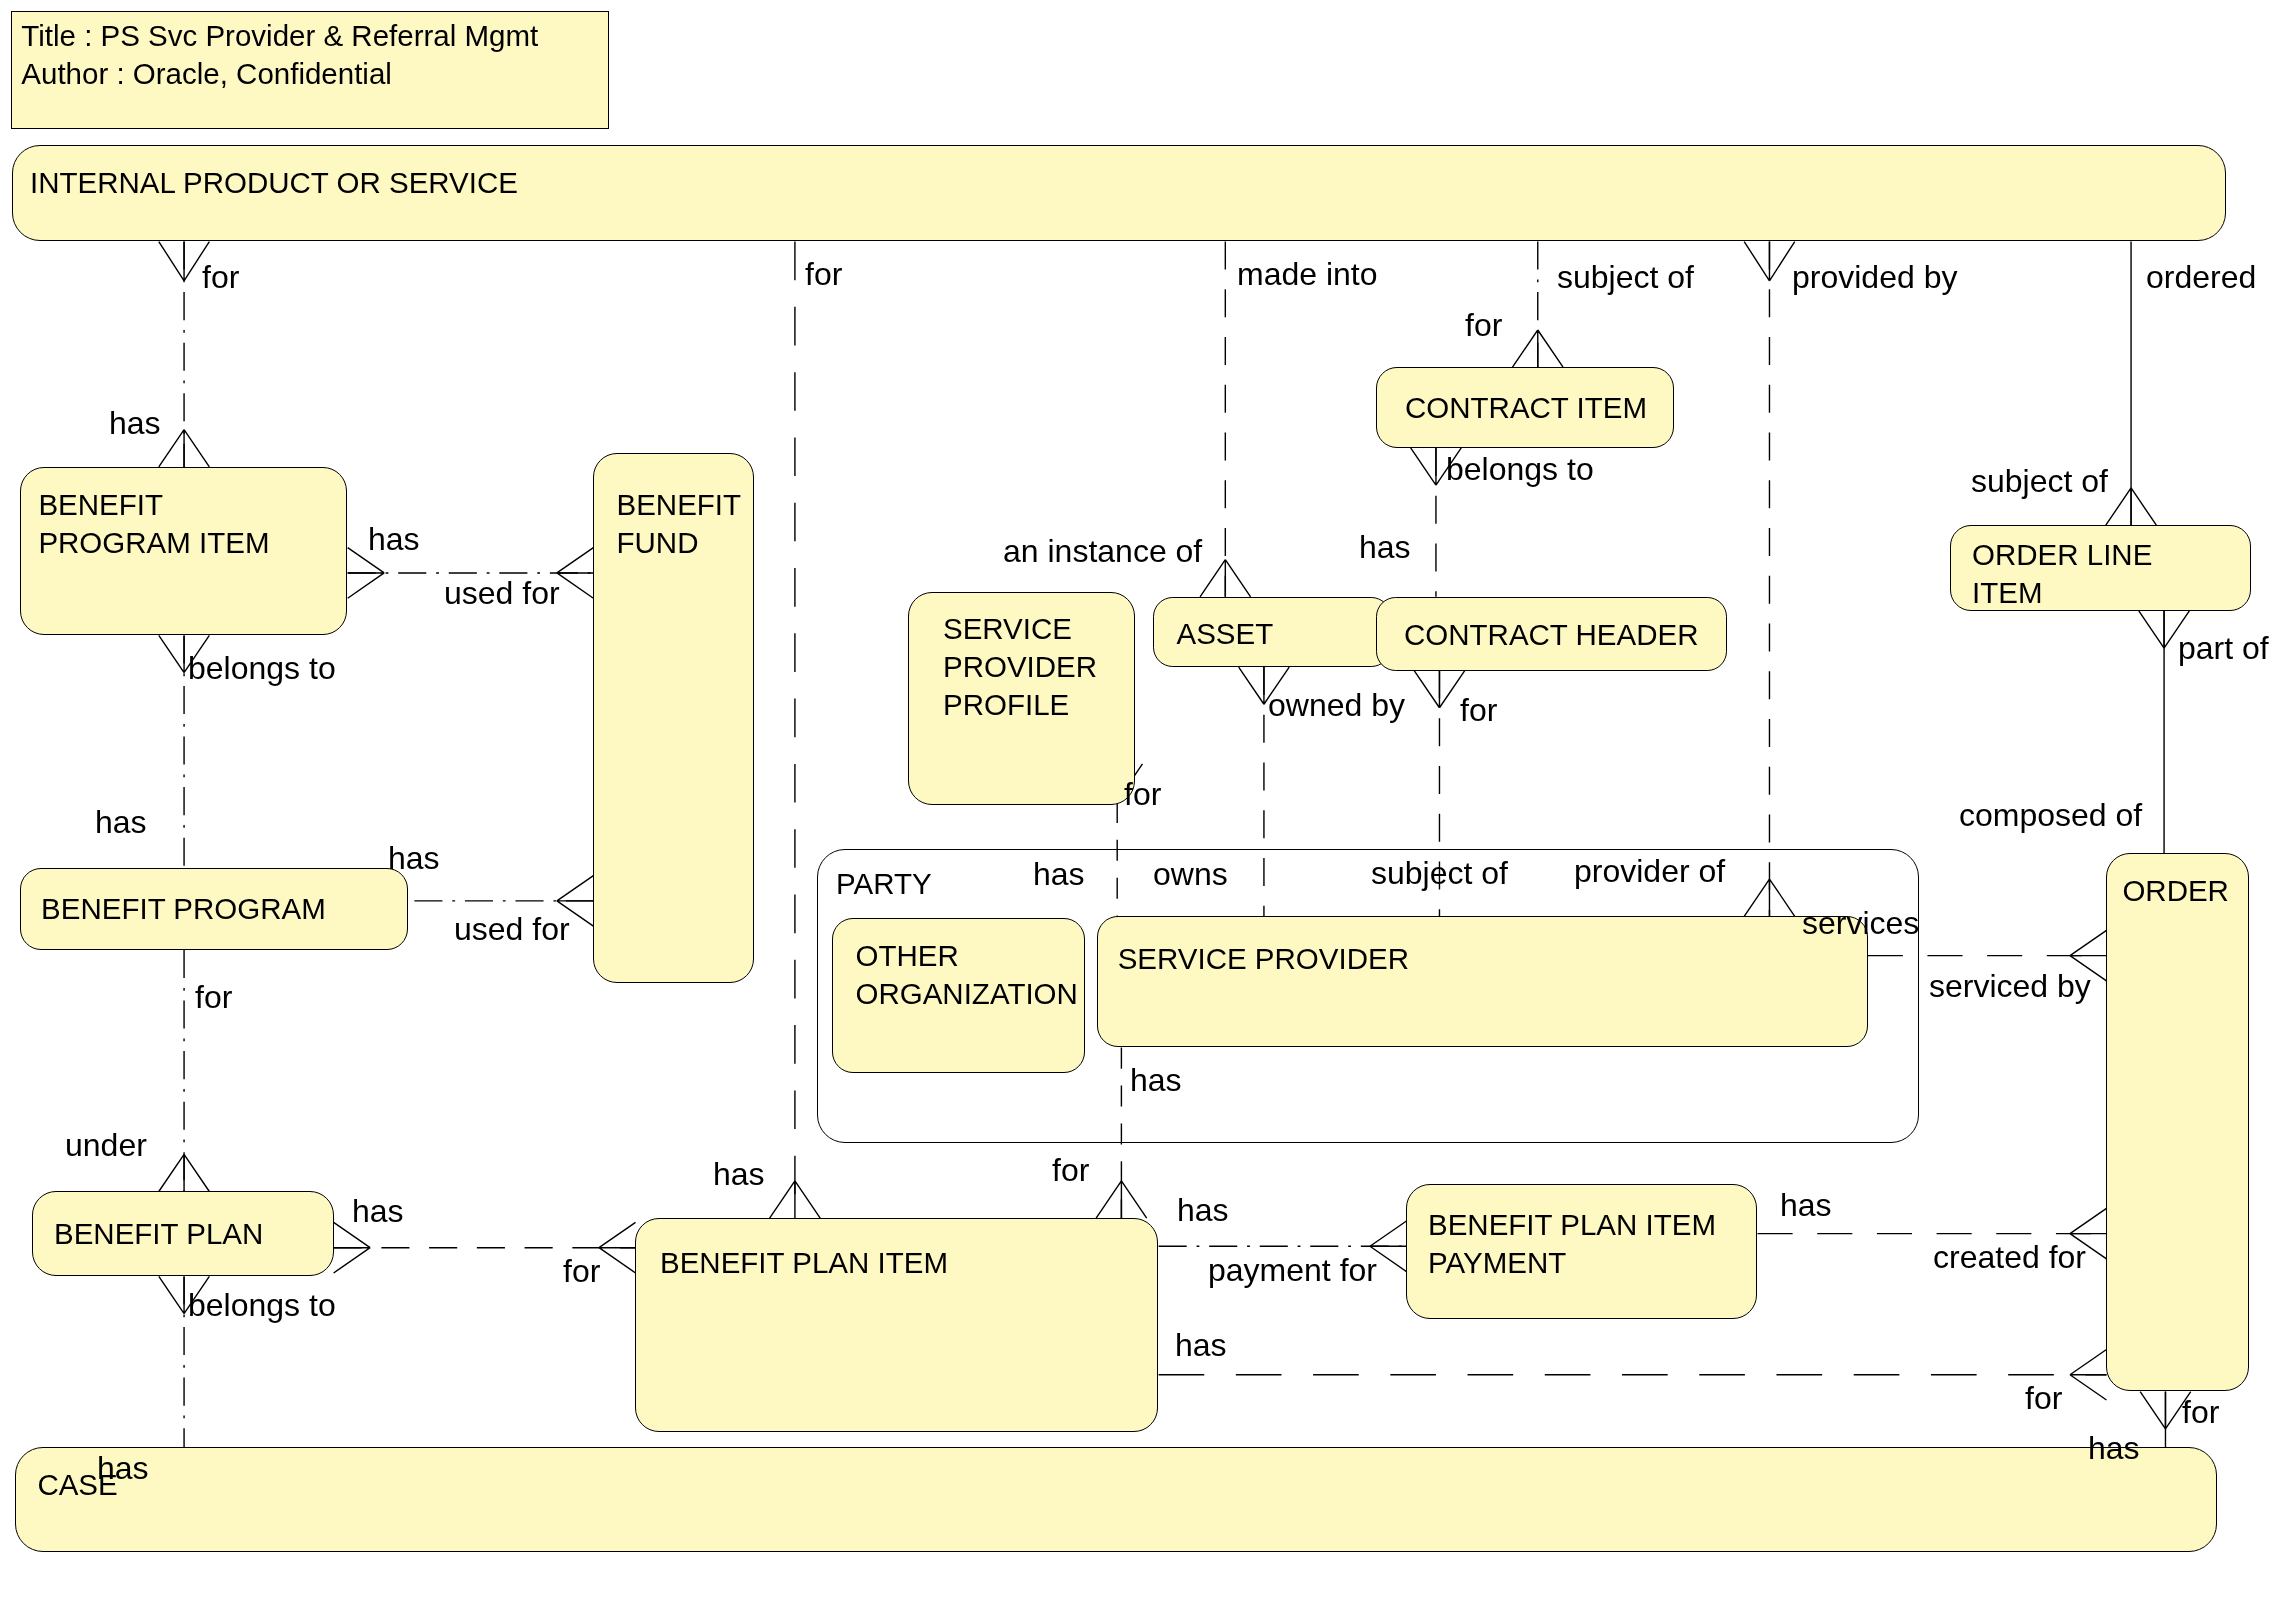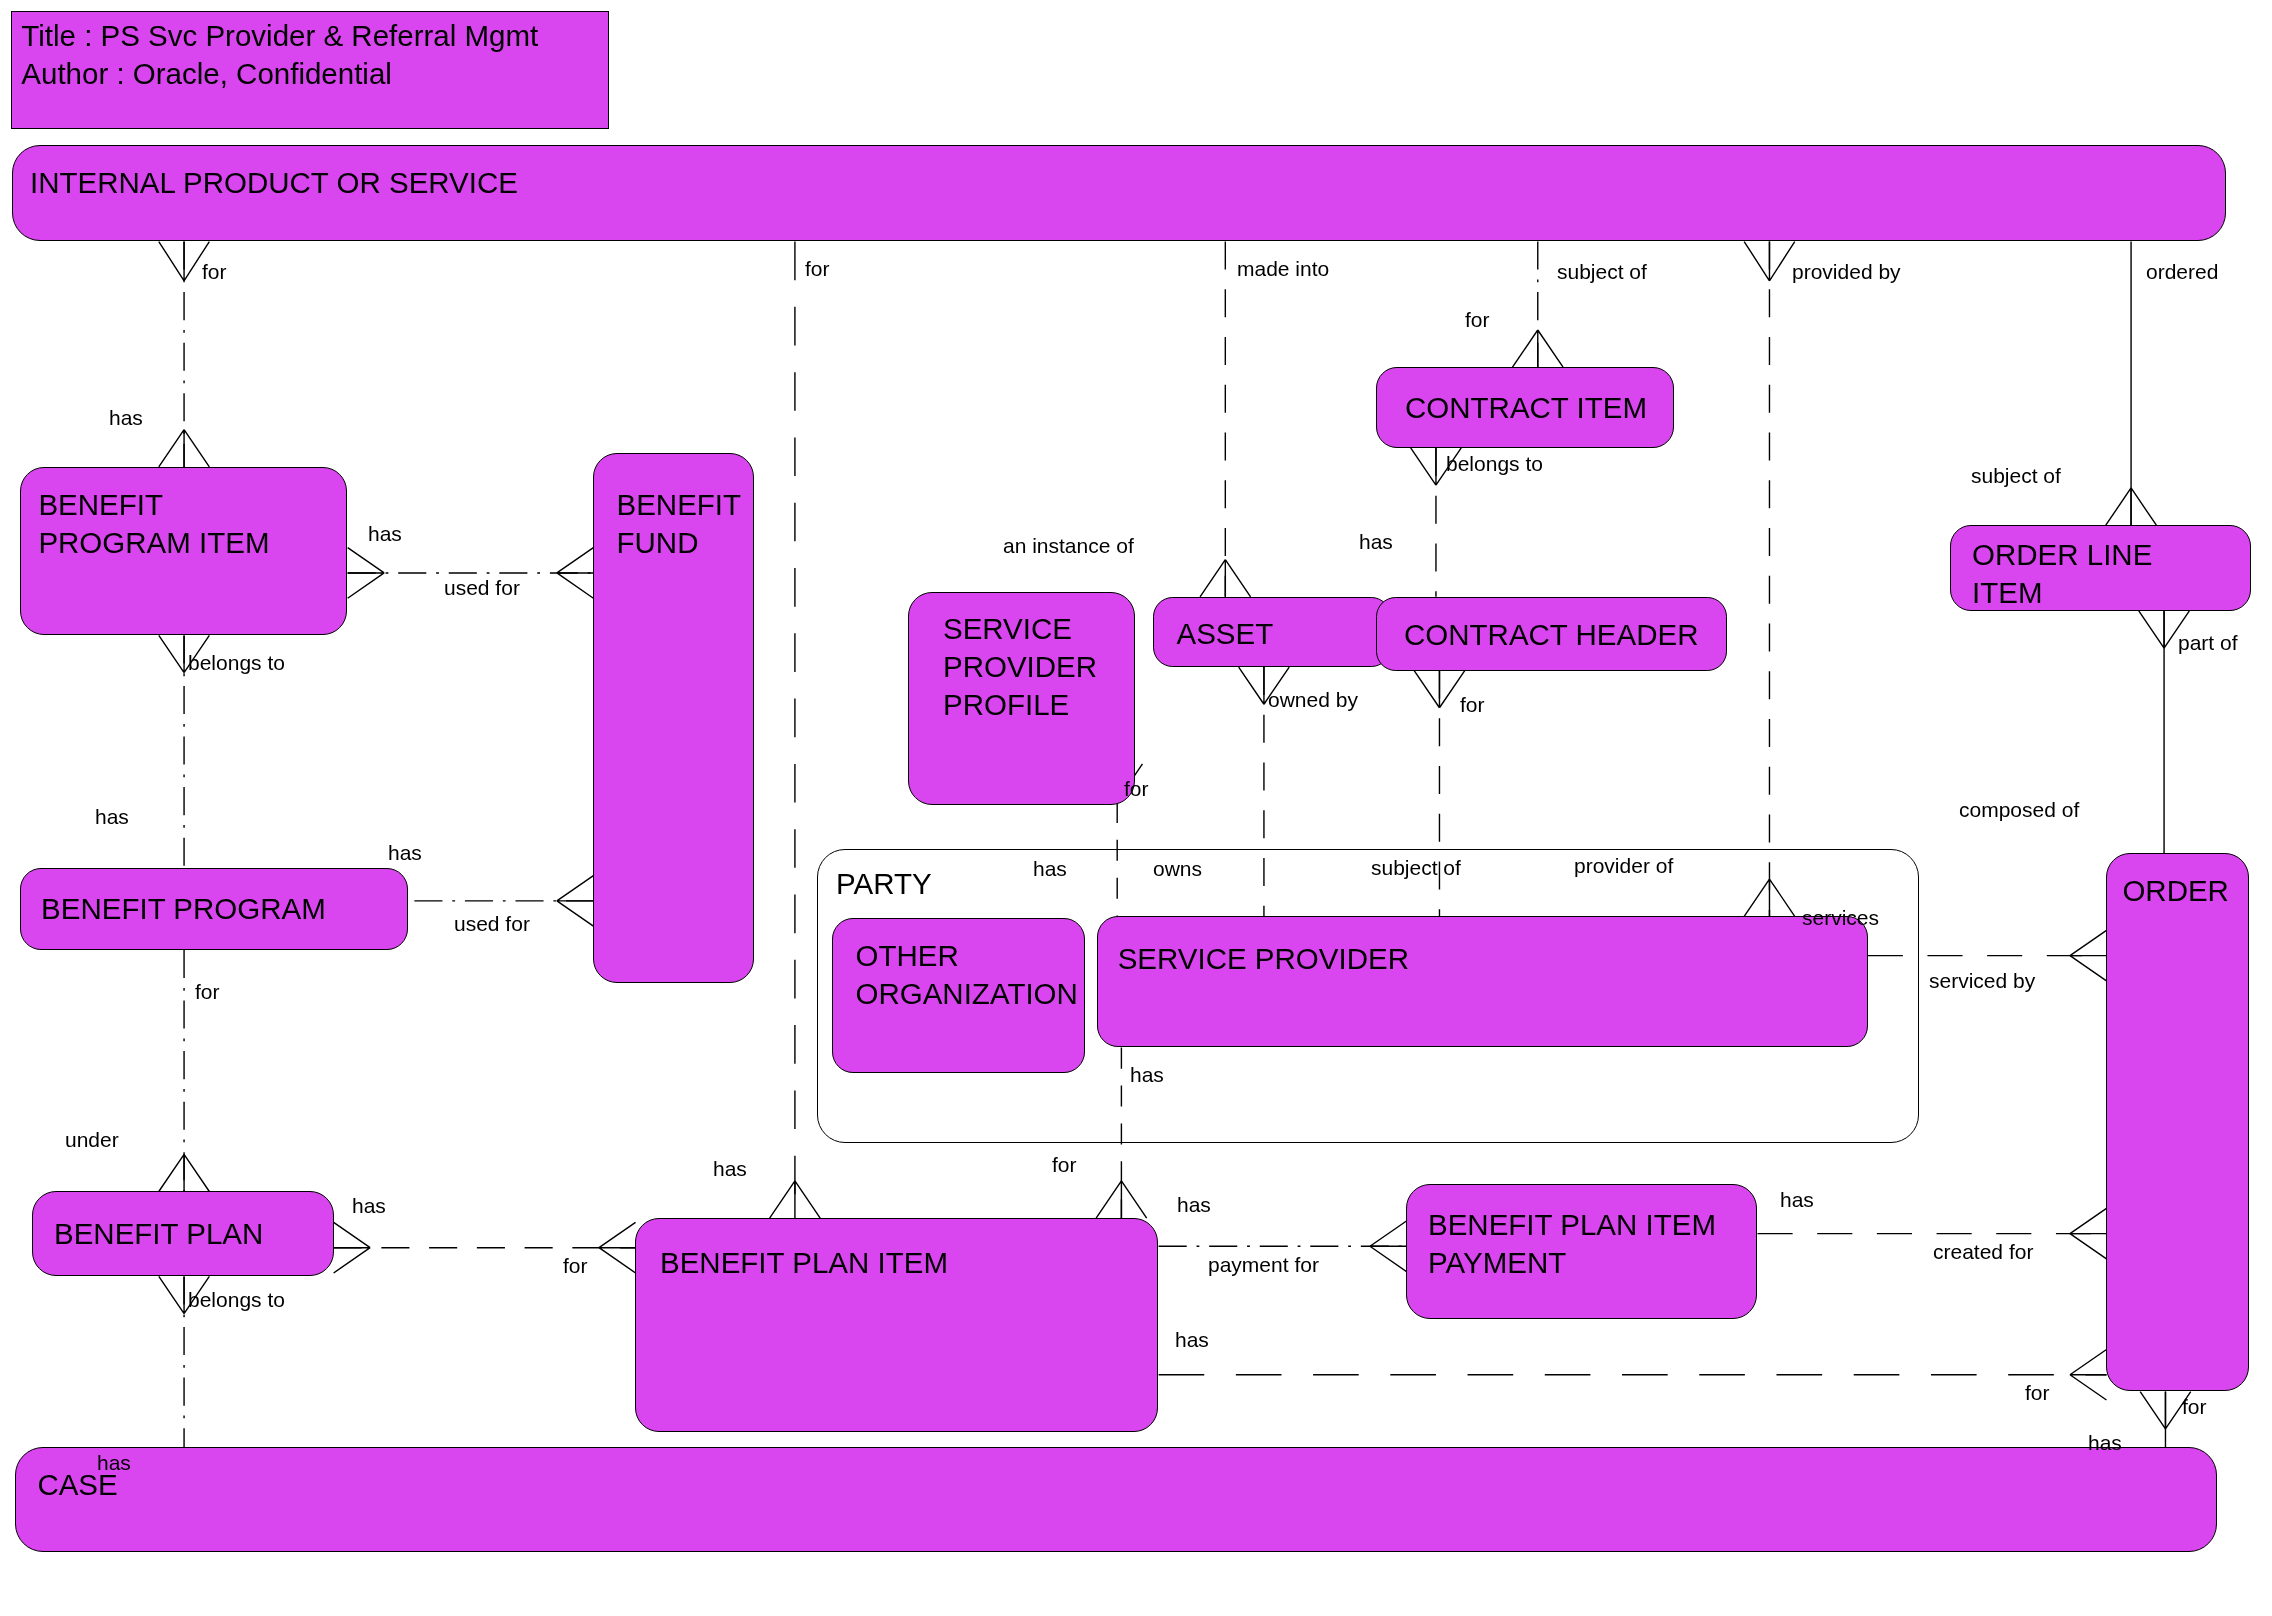--- a/index.html
+++ b/index.html
@@ -1,24 +1,24 @@
 <!DOCTYPE html>
 <html style="font-size:11.2px"><head>
 <meta charset="utf-8">
 <style>
   html,body{margin:0;padding:0;background:#fff}
   #canvas{position:relative;width:2273px;height:1617px;background:#ffffff;overflow:hidden;
           font-family:"Liberation Sans",sans-serif;color:#000}
   #wires{position:absolute;left:0;top:0}
-  .ent{position:absolute;background:#d946ef;border:1.4px solid #000;border-radius:28px;
+  .ent{position:absolute;background:#fef9c3;border:1.4px solid #000;border-radius:28px;
        box-sizing:border-box;font-size:29.5px;line-height:1.28}
   .ent .elabel{white-space:pre-line;display:block}
   .party{background:transparent}
   .tbox{border-radius:0}
-  .rl{position:absolute;font-size:21px;line-height:1.05;white-space:nowrap}
+  .rl{position:absolute;font-size:32px;line-height:1.05;white-space:nowrap}
 </style>
 </head>
 <body>
 
 <div id="canvas">
 
   <svg id="wires" width="2273" height="1617" viewBox="0 0 3237 2303" fill="none" stroke="#000" stroke-width="2">
 
     <path stroke-dasharray="40 14 4 14" d="M262 344V665M262 905V1236M262 1353V1697M262 1818V2144"></path>
     <path stroke-dasharray="55 38" d="M1132 344V1735"></path>

